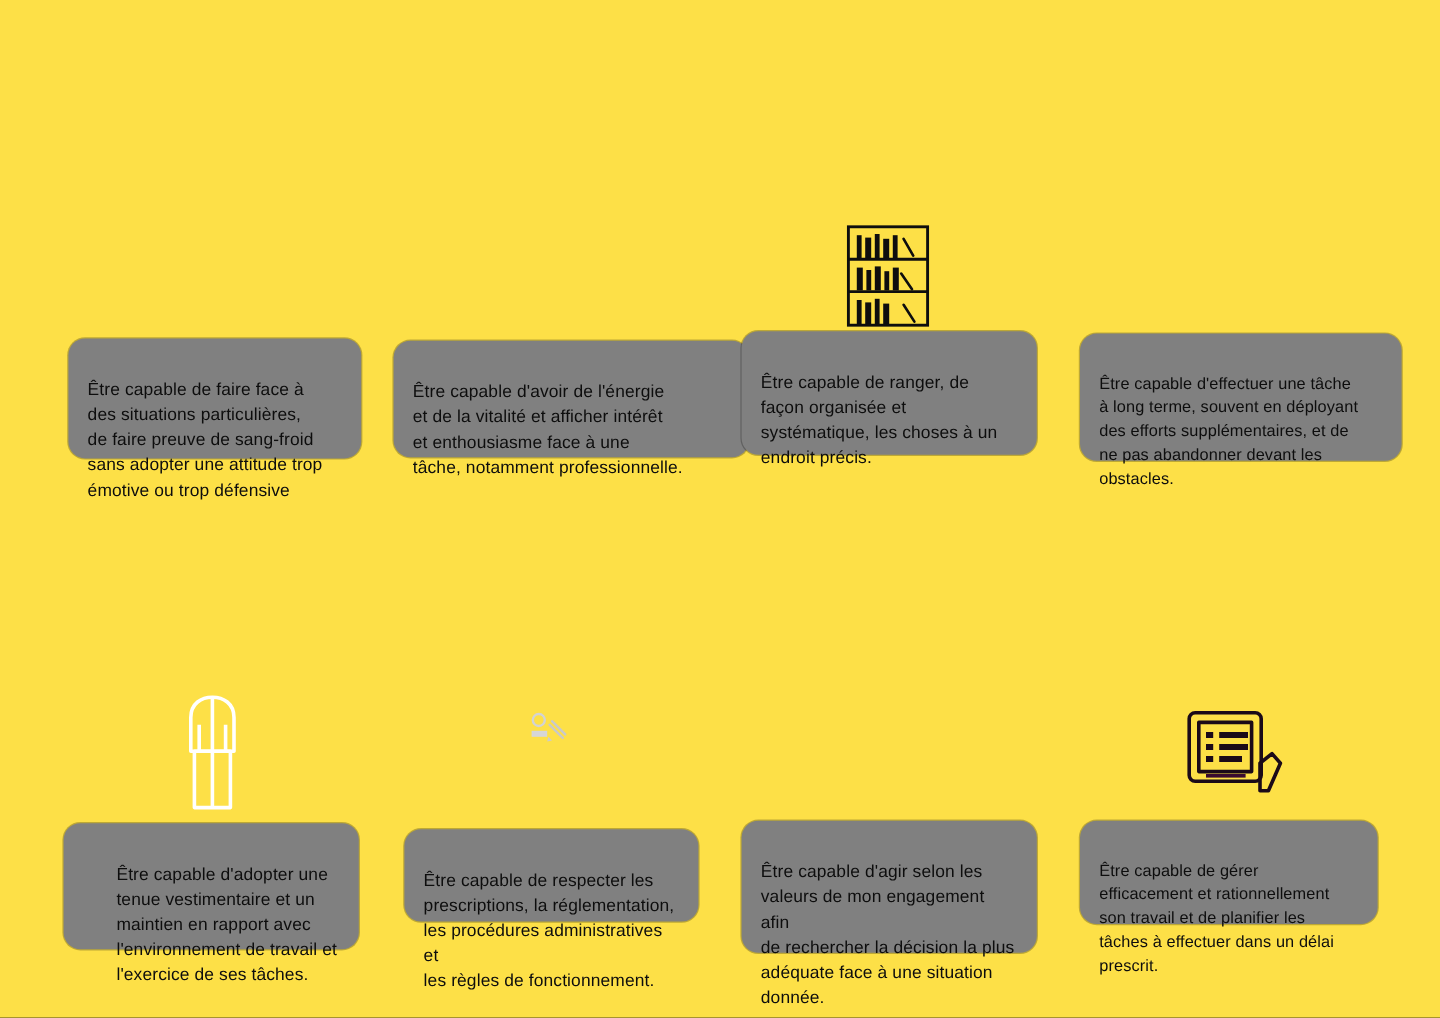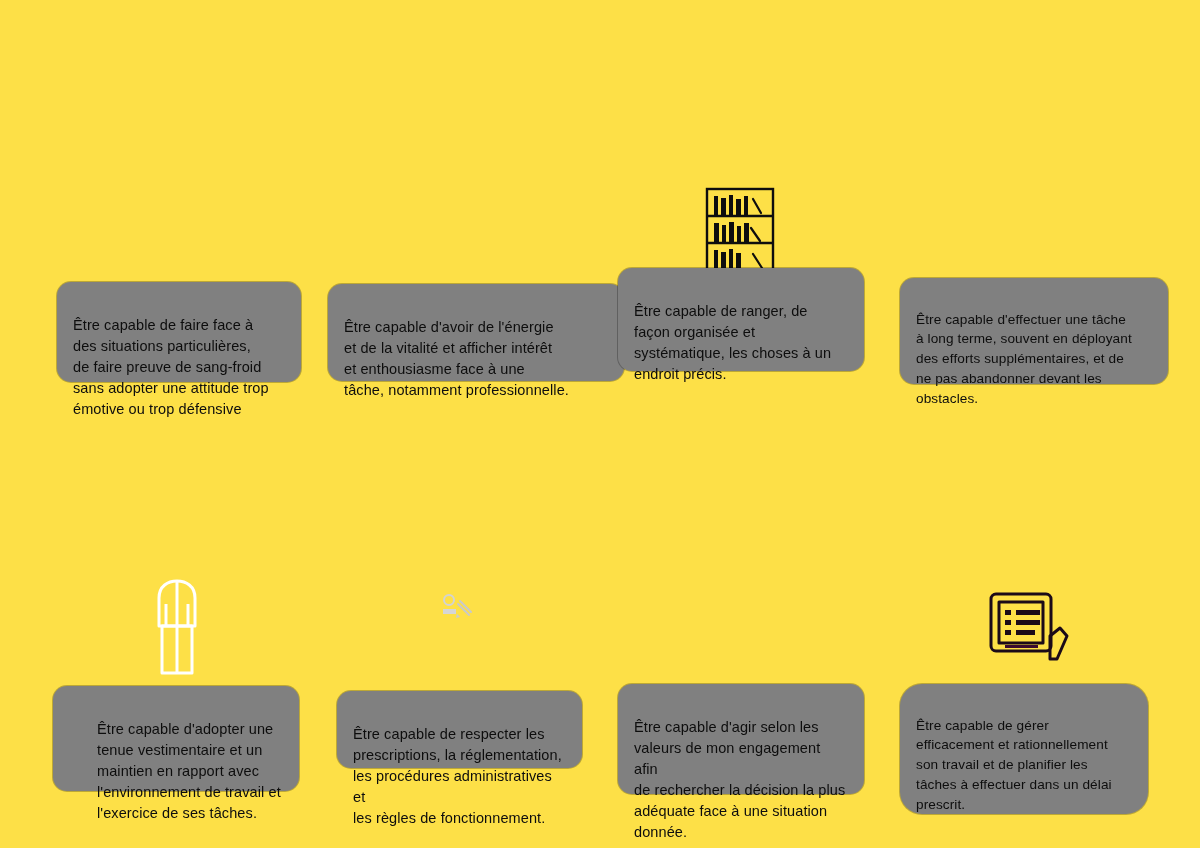--- a/index.html
+++ b/index.html
@@ -37,28 +37,28 @@
     box-shadow: 0 0 0 1px rgba(0,0,0,0.25);
   }
   .card.small {
     font-size: 13.6px;
     line-height: 1.45;
   }
 
   
   #card-0 { left: 57px;  top: 282px; width: 244px; height: 100px; }
   #card-1 { left: 328px; top: 284px; width: 296px; height: 97px; }
-  #card-2 { left: 618px; top: 268px; width: 246px; height: 103px; }
+  #card-2 { left: 618px; top: 276px; width: 246px; height: 103px; }
   #card-3 { left: 900px; top: 278px; width: 268px; height: 106px; }
 
   
   #card-4 { left: 53px;  top: 686px; width: 246px; height: 105px; padding-left: 44px; }
   #card-5 { left: 337px; top: 691px; width: 245px; height: 77px; }
   #card-6 { left: 618px; top: 684px; width: 246px; height: 110px; }
-  #card-7 { left: 900px; top: 684px; width: 248px; height: 130px; border-radius: 22px; }
+  #card-7 { left: 900px; top: 684px; width: 248px; height: 86px; }
 
   
   .icon-wrap {
     position: absolute;
     display: block;
   }
   #icon-shelf   { left: 703px; top: 186px; width: 74px; height: 88px; }
   #icon-suit    { left: 148px; top: 578px; width: 58px; height: 98px; }
   #icon-stamp   { left: 440px; top: 592px; width: 36px; height: 32px; }
   #icon-check   { left: 988px; top: 588px; width: 82px; height: 78px; }

